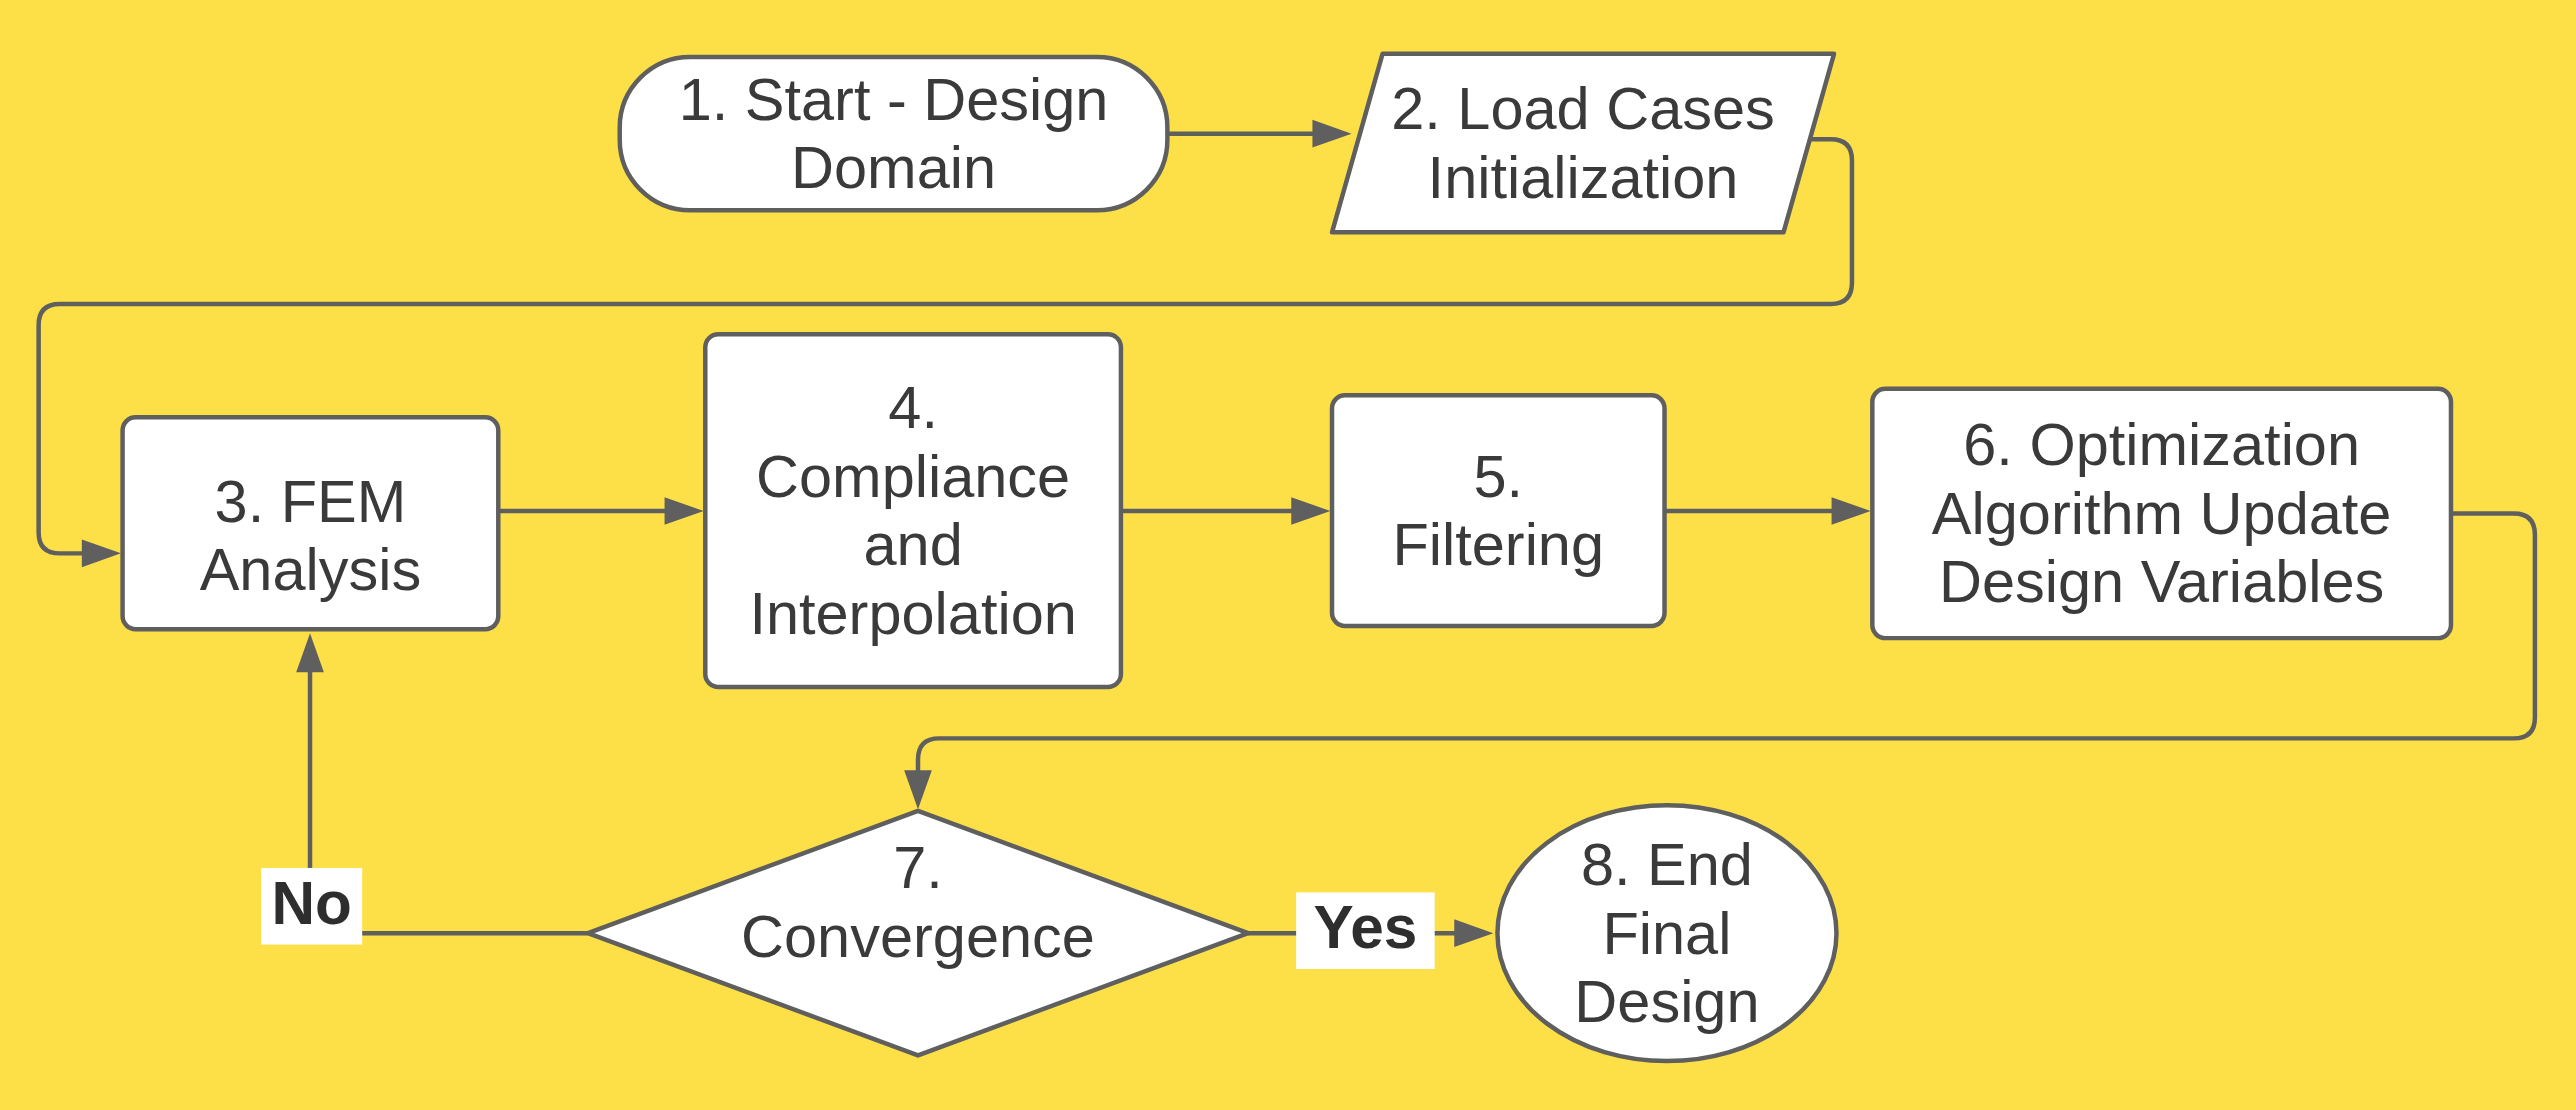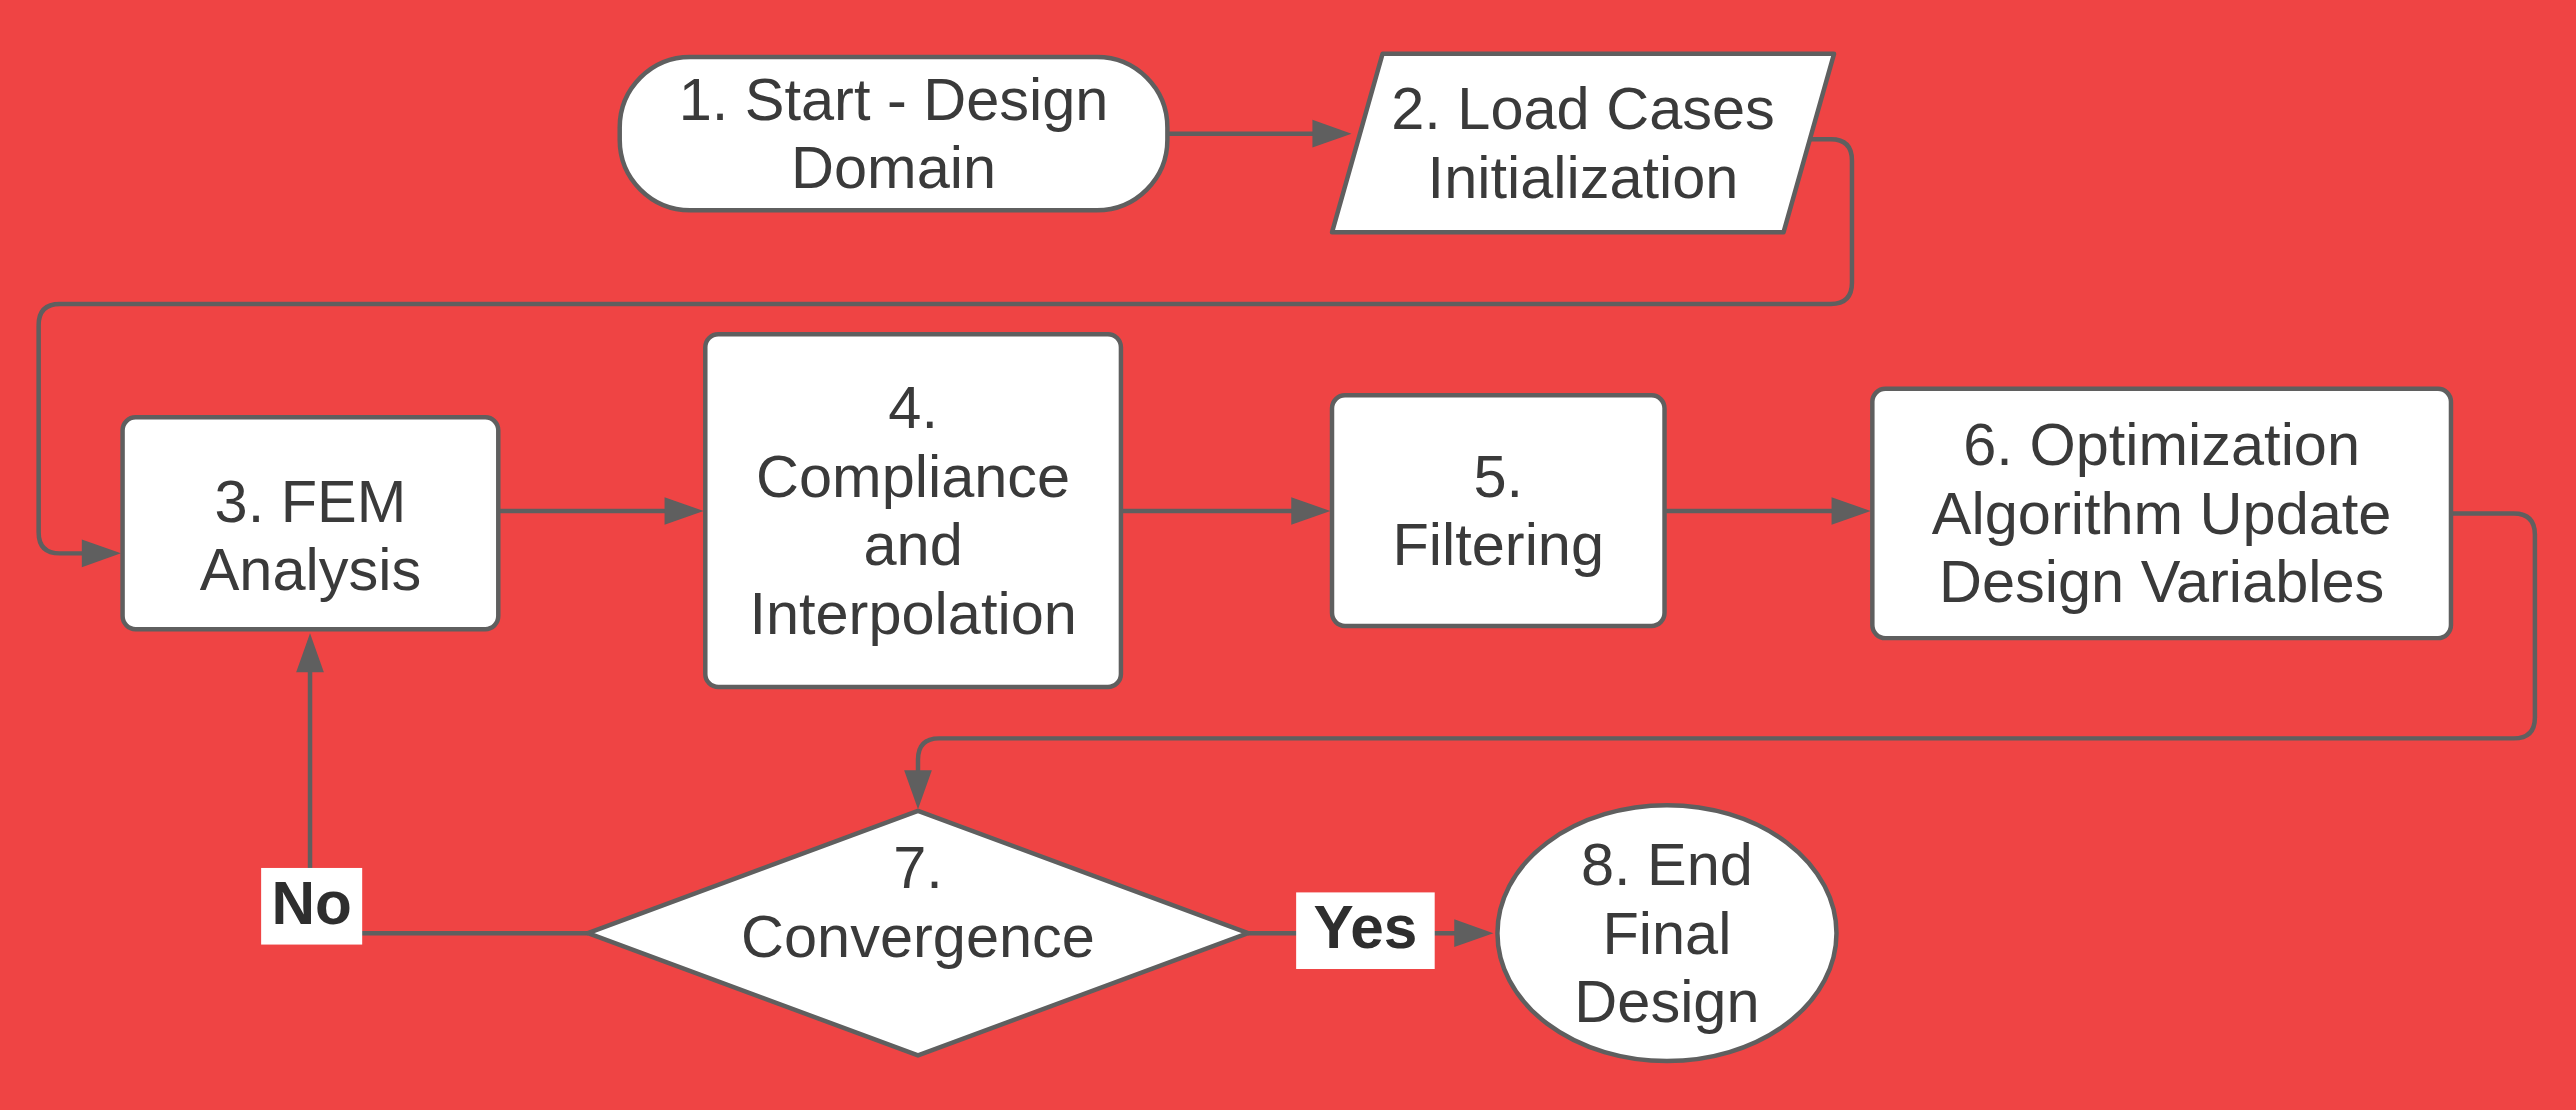--- a/index.html
+++ b/index.html
@@ -6,21 +6,21 @@
     margin: 0;
     padding: 0;
     background: #ffffff;
     width: 100%;
     height: 100%;
     overflow: hidden;
   }
   .canvas {
     width: 100vw;
     height: 100vh;
-    background: #ef4444;
+    background: #fde047;
     text-align: center;
   }
   svg {
     display: block;
     width: 100%;
     height: 100%;
     font-family: "Liberation Sans", "DejaVu Sans", sans-serif;
   }
   .node-shape {
     fill: #ffffff;

